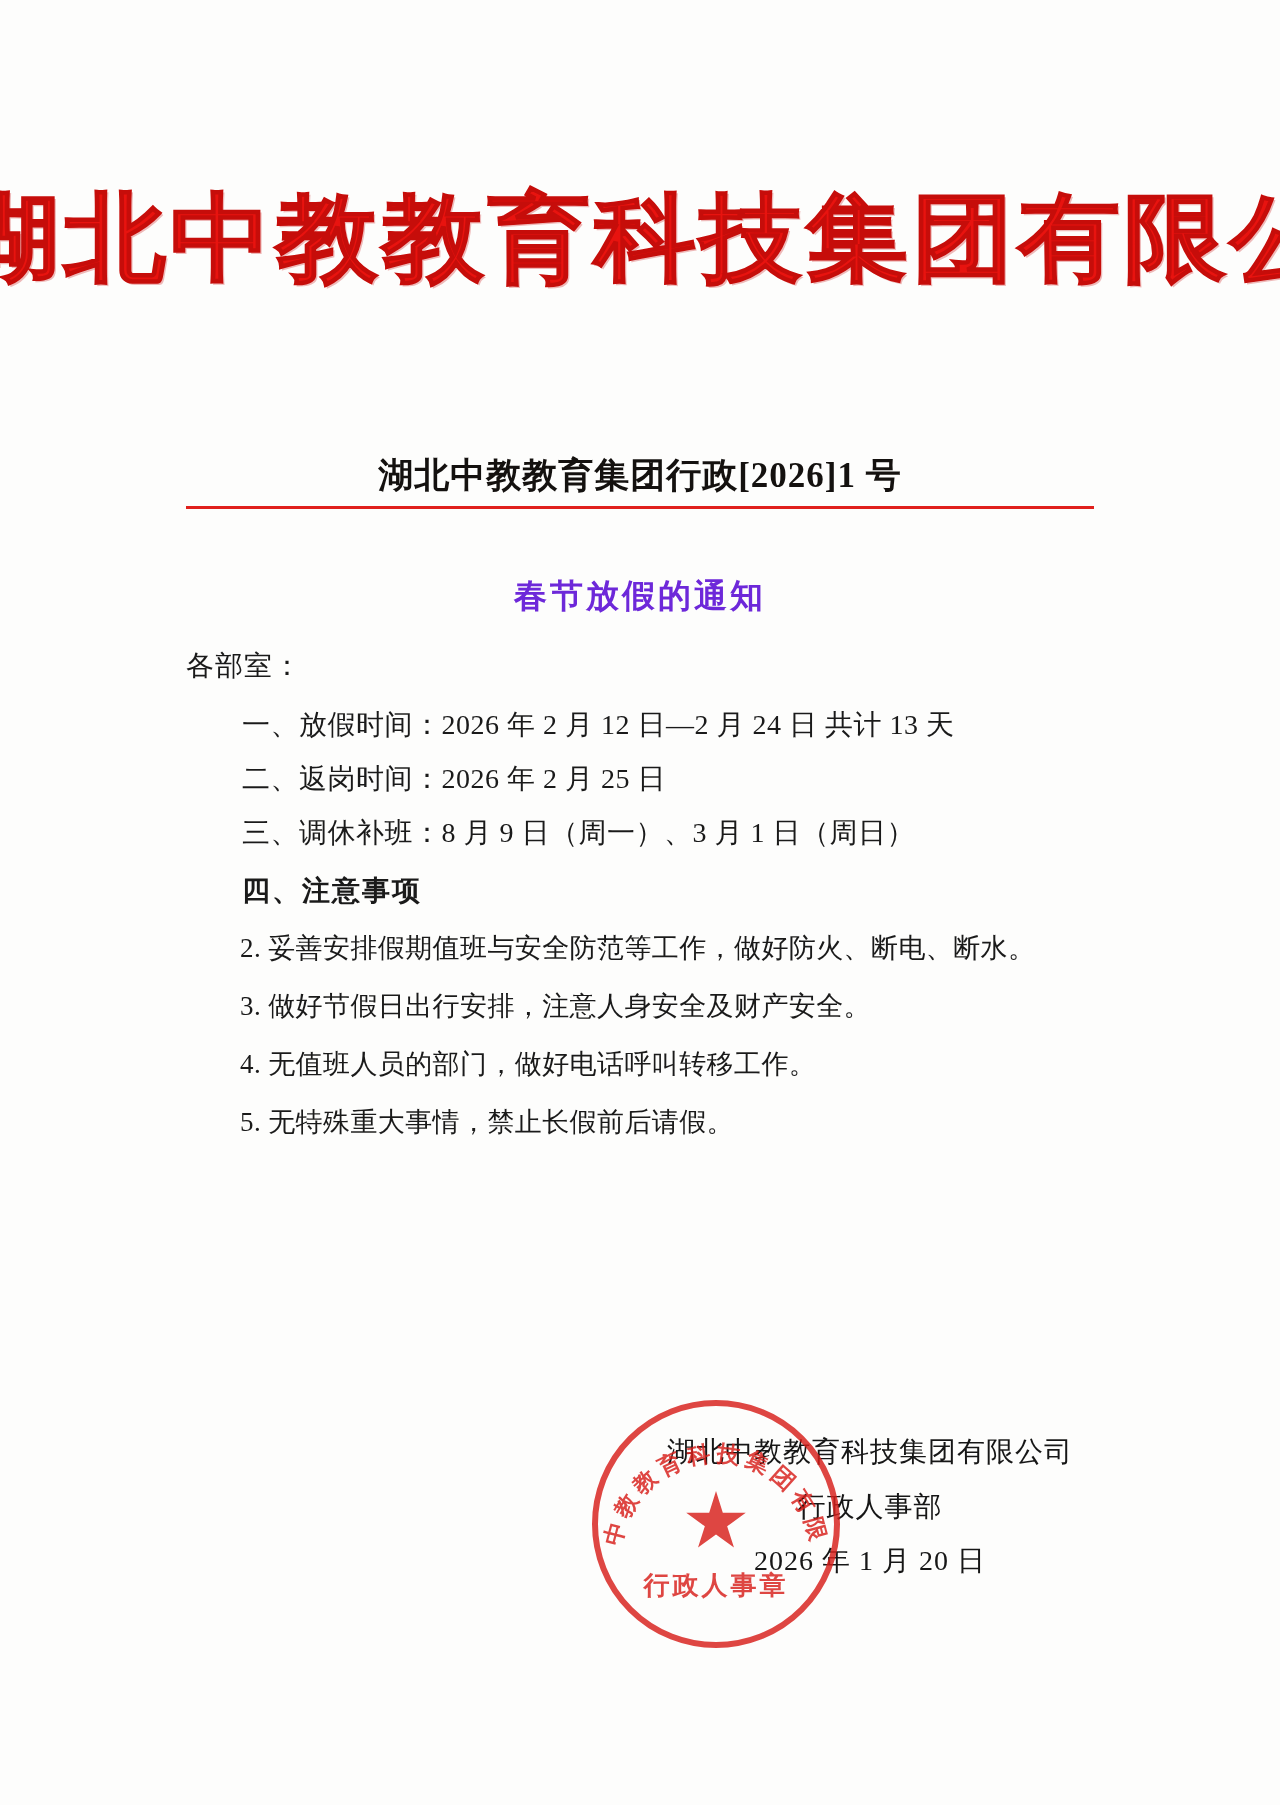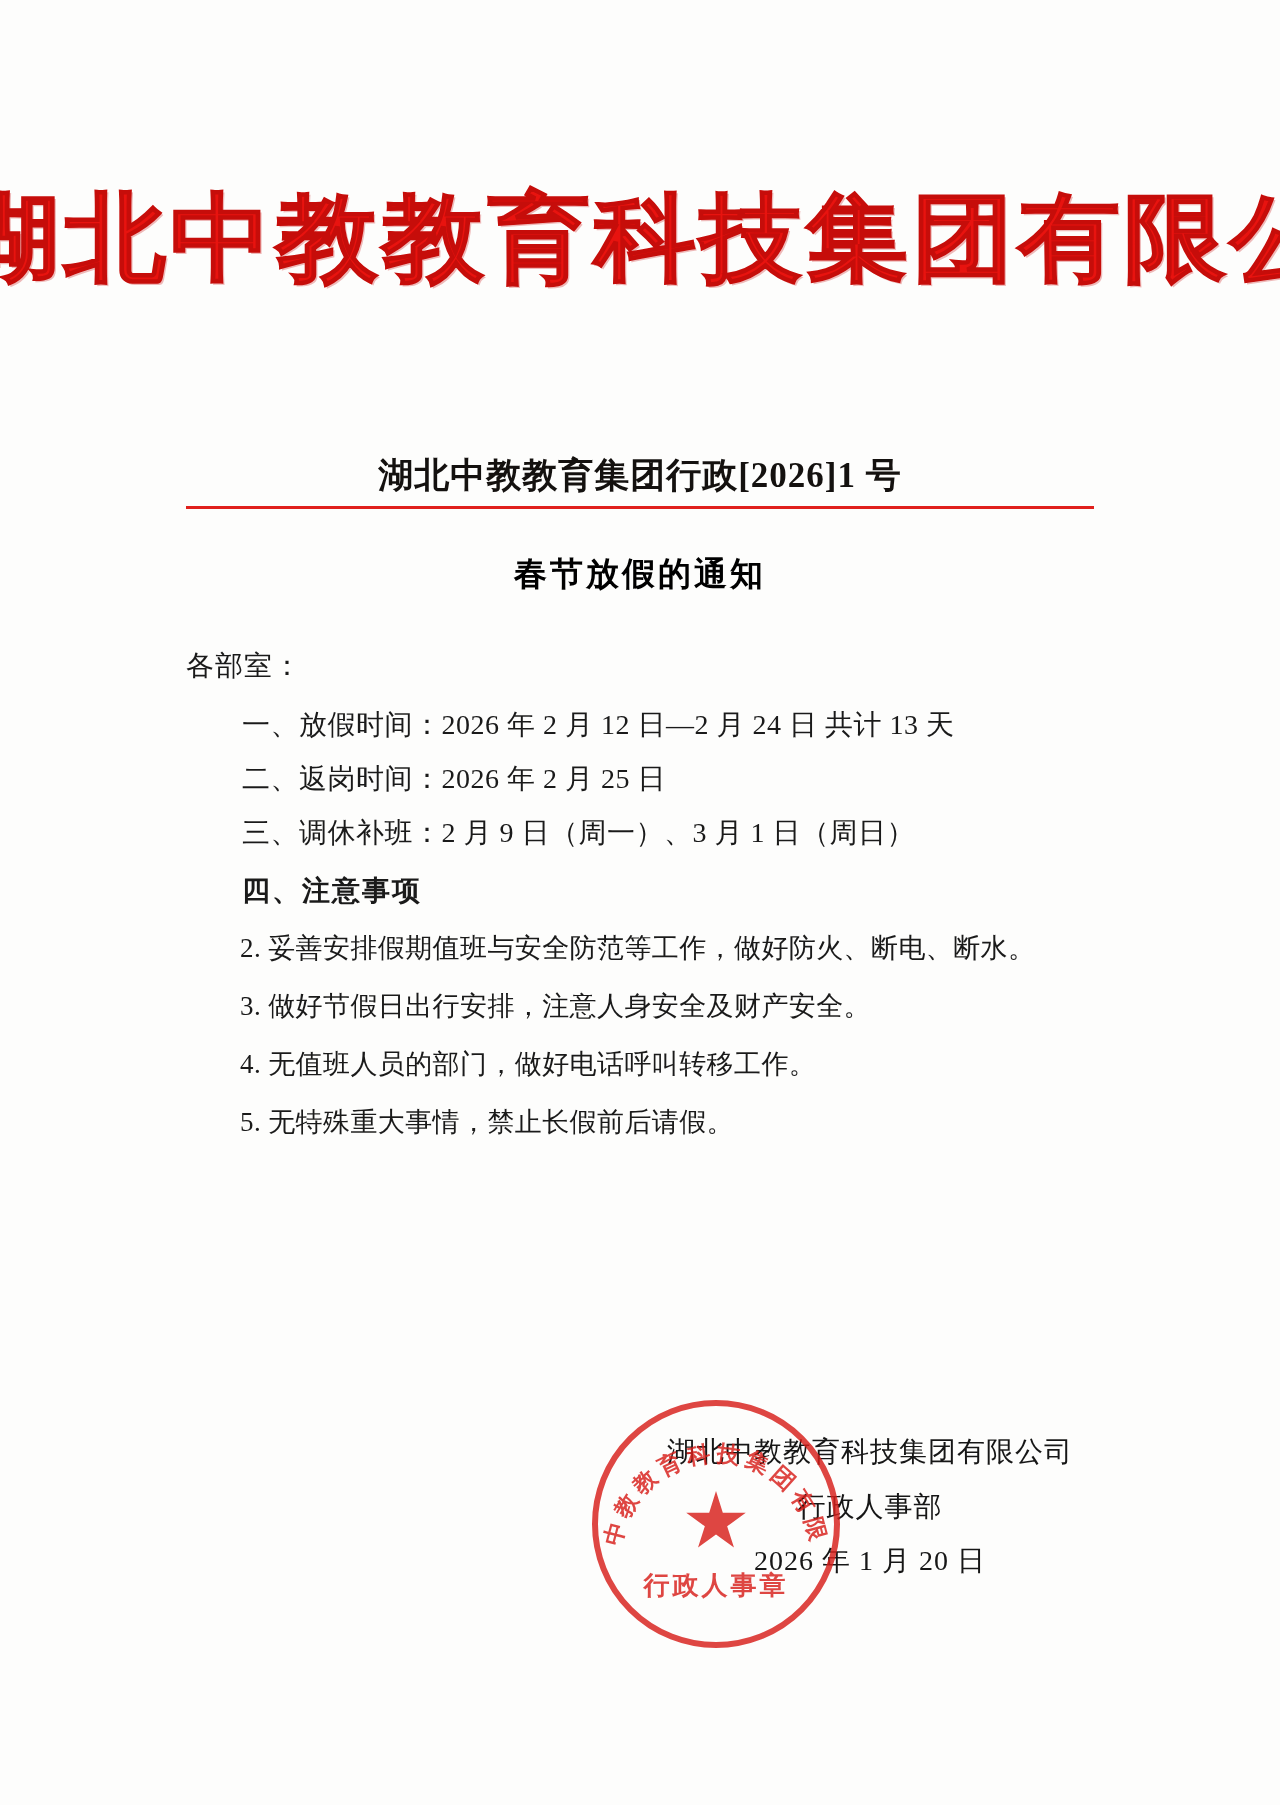--- a/index.html
+++ b/index.html
@@ -65,27 +65,27 @@
     top: 506px;
     width: 908px;
     height: 3px;
     background: #e0201c;
   }
 
   
   .doc-title {
     position: absolute;
     left: 0;
-    top: 552px;
+    top: 574px;
     width: 1280px;
     text-align: center;
     font-size: 33px;
     font-weight: 700;
     letter-spacing: 3px;
-    color: #000000;
+    color: #6d28d9;
   }
 
   .content {
     position: absolute;
     left: 186px;
     top: 645px;
     width: 915px;
   }
   .salutation {
     font-size: 28px;
@@ -209,21 +209,21 @@
 
   <div class="doc-title">春节放假的通知</div>
 
   <div class="content">
 
     <div class="salutation">各部室：</div>
 
 
     <div class="item">一、放假时间：2026 年 2 月 12 日—2 月 24 日  共计 13 天</div>
     <div class="item">二、返岗时间：2026 年 2 月 25 日</div>
-    <div class="item">三、调休补班：2 月 9 日（周一）、3 月 1 日（周日）</div>
+    <div class="item">三、调休补班：8 月 9 日（周一）、3 月 1 日（周日）</div>
 
     <div class="note-head">四、注意事项</div>
 
     <div class="note">2. 妥善安排假期值班与安全防范等工作，做好防火、断电、断水。</div>
     <div class="note">3. 做好节假日出行安排，注意人身安全及财产安全。</div>
     <div class="note">4. 无值班人员的部门，做好电话呼叫转移工作。</div>
     <div class="note">5. 无特殊重大事情，禁止长假前后请假。</div>
   </div>
 
   <div class="signature">

